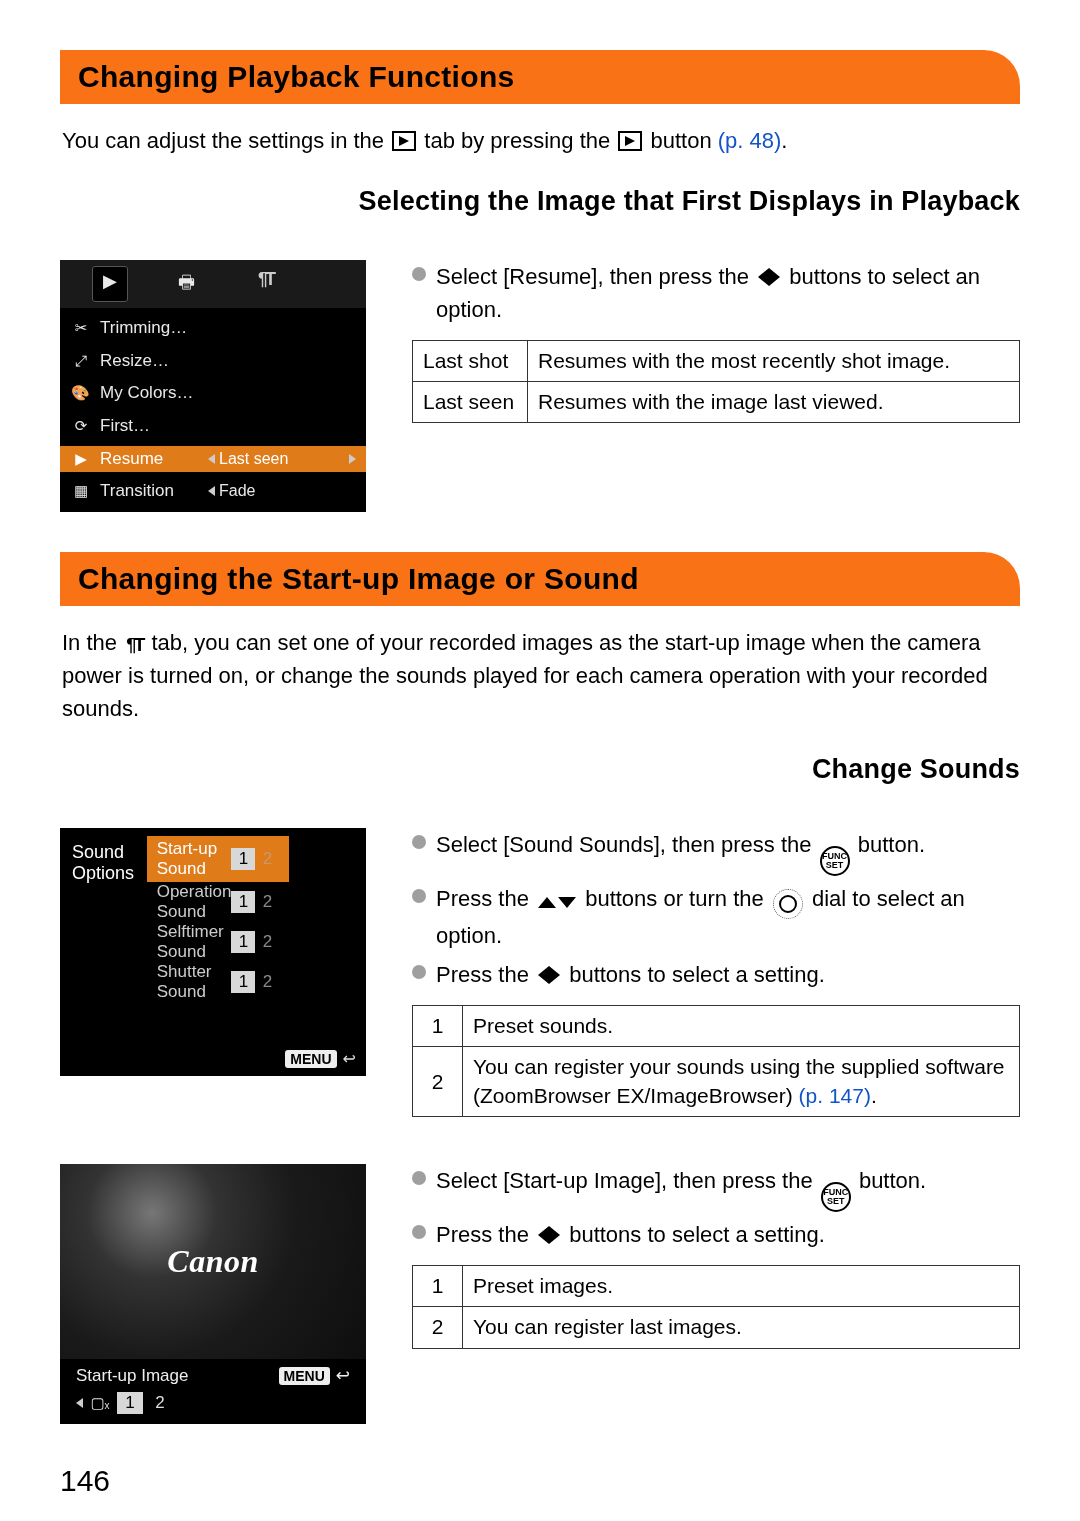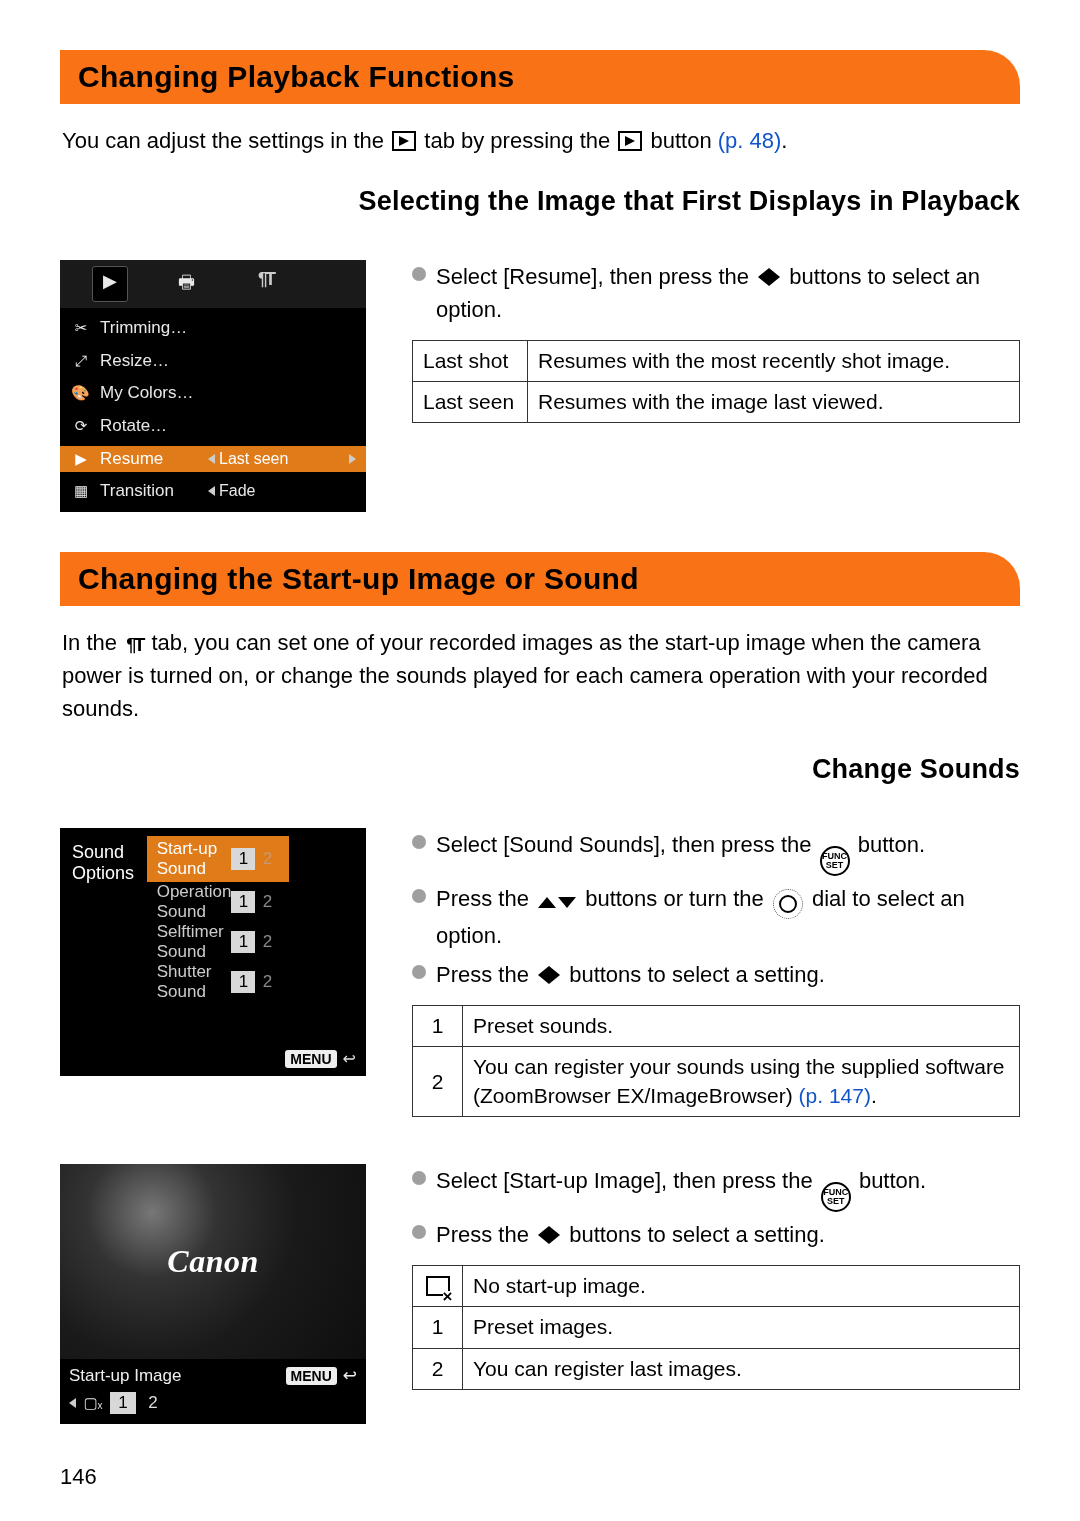--- a/index.html
+++ b/index.html
@@ -175,21 +175,21 @@
     position: relative;
     border: 1px dotted #555;
   }
   .dial-btn::after {
     content: "";
     width: 14px; height: 14px;
     border: 2px solid #000;
     border-radius: 50%;
   }
   .page-ref { color: #1254c9; }
-  .page-num { font-size: 22px; margin-top: 40px; }
+  .page-num { font-size: 30px; margin-top: 40px; }
 
   
   .cam {
     background: #000;
     color: #e8e8e8;
     font-family: Arial, sans-serif;
     font-size: 17px;
     width: 306px;
   }
   .cam1 { height: 252px; display:flex; flex-direction:column; }
@@ -244,21 +244,21 @@
   
   .cam3 { height: 260px; position:relative; display:flex;flex-direction:column;}
   .cam3 .imgarea {
     flex:1;
     background: radial-gradient(circle at 30% 25%, #777 0%, #333 25%, #1a1a1a 55%, #0e0e0e 100%);
     display:flex;align-items:center;justify-content:center;
   }
   .cam3 .canon { font-family: Georgia, serif; font-style: italic; font-weight:700; color:#fff; font-size:32px; letter-spacing:0.5px;}
   .cam3 .bottom {
     background: rgba(0,0,0,0.85);
-    padding: 6px 9px 10px;
+    padding: 6px 16px 10px;
     color:#eee;
   }
   .cam3 .bottom .line1{ display:flex; justify-content:space-between; align-items:center; font-size:17px;}
   .cam3 .bottom .line1 .mb { display:flex;gap:6px;align-items:center;}
   .cam3 .bottom .line1 .menu-b { background:#eee;color:#000;font-weight:900;font-size:14px;padding:1px 5px;border-radius:3px;}
   .cam3 .bottom .opts { display:flex; gap:4px; margin-top:6px;}
   .cam3 .bottom .opts .tri-l { width:0;height:0;border-right:7px solid #ccc;border-top:5px solid transparent;border-bottom:5px solid transparent;align-self:center;}
   .cam3 .bottom .opts .opt {
     width:26px;height:22px;display:flex;align-items:center;justify-content:center;
     color:#ddd;font-size:17px;
@@ -301,21 +301,21 @@
           <div class="row">
             <span class="ico">⤢</span>
             <span class="lbl">Resize…</span>
           </div>
           <div class="row">
             <span class="ico">🎨</span>
             <span class="lbl">My Colors…</span>
           </div>
           <div class="row">
             <span class="ico">⟳</span>
-            <span class="lbl">Rotate…</span>
+            <span class="lbl">First…</span>
           </div>
           <div class="row sel">
             <span class="ico">▶</span>
             <span class="lbl">Resume</span>
             <span class="val">
               <span class="tri-l"></span>
               <span>Last seen</span>
               <span class="tri-r" style="margin-left: auto;"></span>
             </span>
           </div>
@@ -492,24 +492,20 @@
         <span>Press the </span>
         <span class="lr-tri">
             <span class="l"></span>
             <span class="r"></span>
           </span>
         <span> buttons to select a setting.</span>
       </li>
     </ul>
     <table class="info">
       <tbody>
-          <tr>
-        <td style="width:50px;text-align:center"><span class="ibox x"></span></td>
-        <td>No start-up image.</td>
-      </tr>
       <tr>
         <td style="width:50px;text-align:center">1</td>
         <td>Preset images.</td>
       </tr>
       <tr>
         <td style="width:50px;text-align:center">2</td>
         <td>You can register last images.</td>
       </tr>
     </tbody>
       </table>

